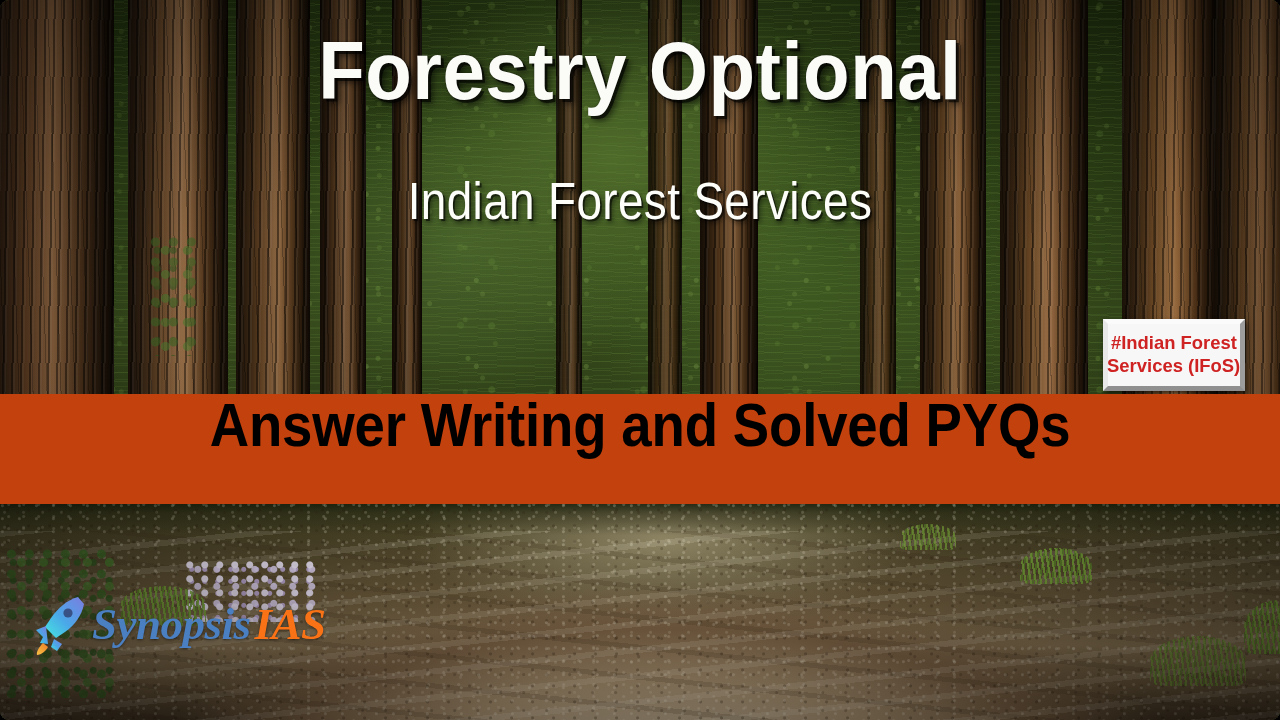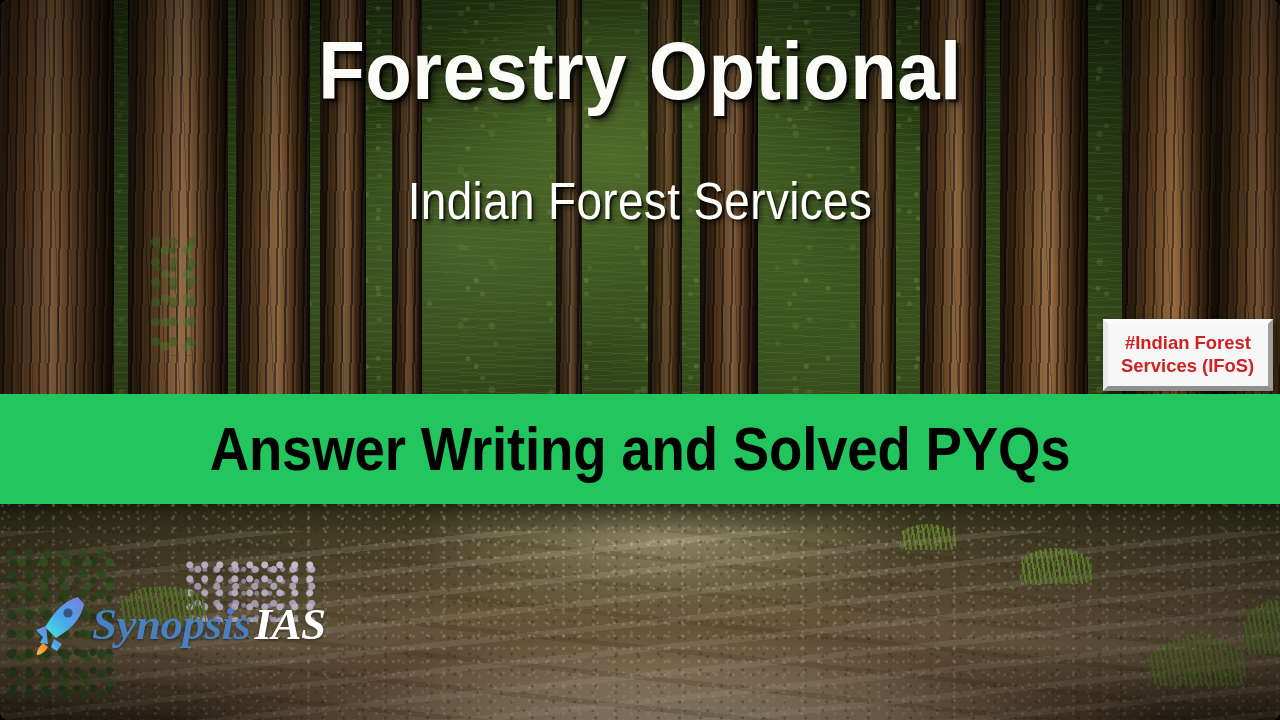--- a/index.html
+++ b/index.html
@@ -168,42 +168,41 @@
       3px 4px 6px rgba(0,0,0,.5);
     white-space: nowrap;
   }
 
   
   .yellow-band {
     position: absolute;
     left: 0; right: 0;
     top: 394px;
     height: 110px;
-    background: #22c55e;
+    background: #c2410c;
     display: flex;
-    align-items: center;
     justify-content: center;
   }
   .band-text {
     color: #000;
     font-family: "Liberation Sans Narrow", "Liberation Sans", sans-serif;
     font-weight: 700;
     font-size: 62px;
     line-height: 1;
     letter-spacing: -.2px;
     transform: scaleX(.88);
     white-space: nowrap;
   }
 
   
   .ifos-badge {
     position: absolute;
     left: 1103px;
     top: 319px;
-    width: 170px;
+    width: 142px;
     height: 72px;
     background: #f7f7f7;
     border-top: 5px solid #fbfbfb;
     border-left: 5px solid #e8e8e8;
     border-right: 5px solid #9d9d9d;
     border-bottom: 5px solid #8f8f8f;
     box-sizing: border-box;
     box-shadow: 2px 3px 5px rgba(0,0,0,.55);
     display: flex;
     flex-direction: column;
@@ -236,21 +235,21 @@
     font-family: "Liberation Serif", serif;
     font-style: italic;
     font-weight: 700;
     font-size: 45px;
     line-height: 1;
     letter-spacing: -.5px;
     white-space: nowrap;
     text-shadow: 0 1px 3px rgba(0,0,0,.45);
   }
   .wm-synopsis { color: #4a7fc1; }
-  .wm-ias { color: #ffffff; }
+  .wm-ias { color: #f97316; }
 </style>
 </head>
 <body>
 
 <div id="banner">
 
   <div class="bg-layer canopy"></div>
   <div class="bg-layer foliage-speckle"></div>
   <div class="bg-layer fronds"></div>
 

